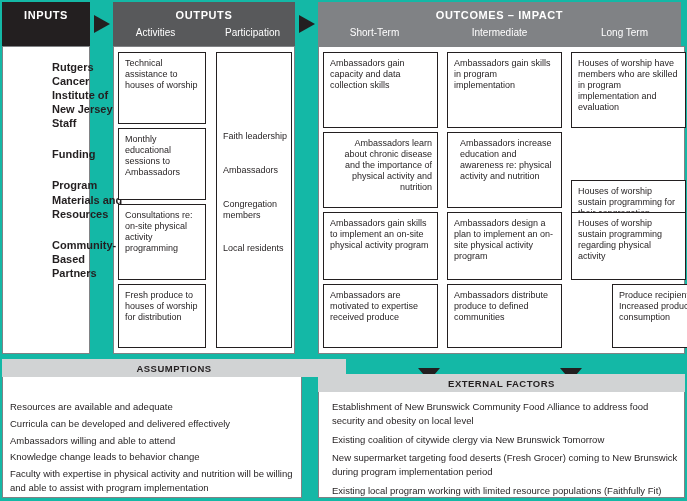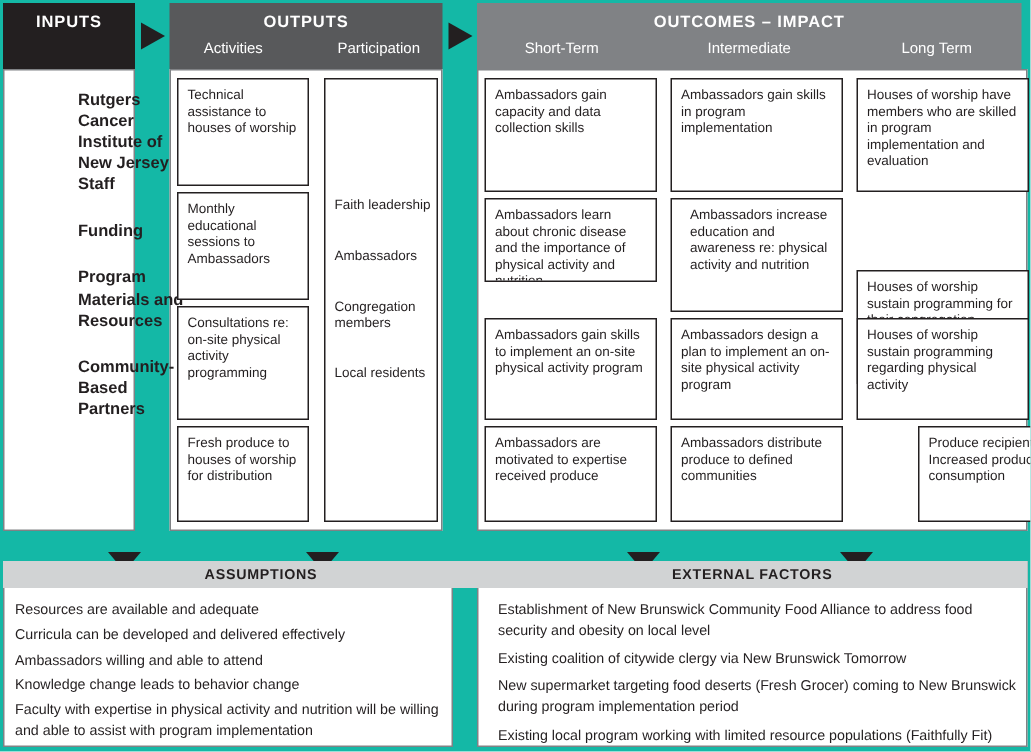--- a/index.html
+++ b/index.html
@@ -158,21 +158,21 @@
     height: 18px;
     background: #d1d3d4;
     display: flex;
     align-items: center;
     justify-content: center;
     font-size: 9.5px;
     font-weight: bold;
     letter-spacing: 0.5px;
     color: #231f20;
   }
-  #assumptions-band { left: 2px; top: 374px; width: 344px; }
+  #assumptions-band { left: 2px; top: 359px; width: 344px; }
   #external-band { left: 318px; top: 374px; width: 367px; }
 
   .arrow-down {
     position: absolute;
     width: 0; height: 0;
     border-left: 11px solid transparent;
     border-right: 11px solid transparent;
     border-top: 13px solid #231f20;
     top: 368px;
   }
@@ -237,21 +237,21 @@
   <div class="cell act" style="top:284px; height:64px;">Fresh produce to houses of worship for distribution</div>
 
   <div id="participation-list">
     <div class="p-item" style="top:78px;">Faith leadership</div>
     <div class="p-item" style="top:112px;">Ambassadors</div>
     <div class="p-item" style="top:146px;">Congregation members</div>
     <div class="p-item" style="top:190px;">Local residents</div>
   </div>
 
   <div class="cell oc oc-short" style="top:52px; height:76px;">Ambassadors gain capacity and data collection skills</div>
-  <div class="cell oc oc-short" style="top:132px; height:56px;">Ambassadors learn about chronic disease and the importance of physical activity and nutrition</div>
+  <div class="cell oc oc-short" style="top:132px; height:76px;text-align:right;">Ambassadors learn about chronic disease and the importance of physical activity and nutrition</div>
   <div class="cell oc oc-short" style="top:212px; height:68px;">Ambassadors gain skills to implement an on-site physical activity program</div>
   <div class="cell oc oc-short" style="top:284px; height:64px;">Ambassadors are motivated to expertise received produce</div>
 
   <div class="cell oc oc-mid" style="top:52px; height:76px;">Ambassadors gain skills in program implementation</div>
   <div class="cell oc oc-mid" style="top:132px; height:76px;padding-left:12px;">Ambassadors increase education and awareness re: physical activity and nutrition</div>
   <div class="cell oc oc-mid" style="top:212px; height:68px;">Ambassadors design a plan to implement an on-site physical activity program</div>
   <div class="cell oc oc-mid" style="top:284px; height:64px;">Ambassadors distribute produce to defined communities</div>
 
   <div class="cell oc oc-long" style="top:52px; height:76px;">Houses of worship have members who are skilled in program implementation and evaluation</div>
   <div class="cell oc oc-long" style="top:132px; height:76px;margin-top:48px;">Houses of worship sustain programming for their congregation regarding nutrition and chronic disease</div>

